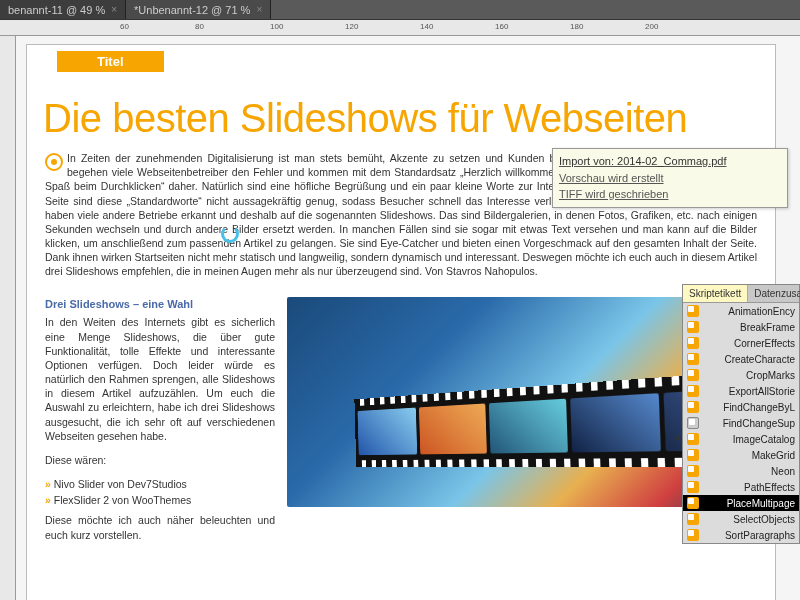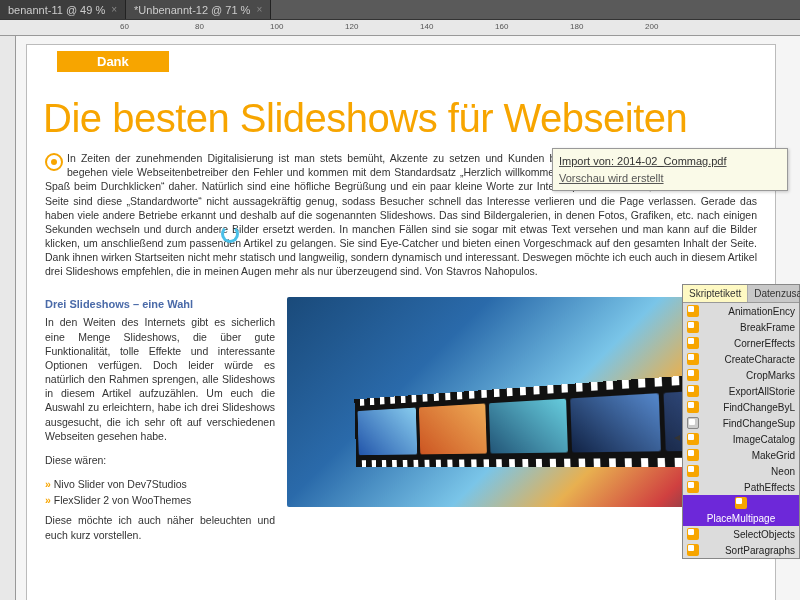--- a/index.html
+++ b/index.html
@@ -39,21 +39,21 @@
   
   .tooltip { position: absolute; top: 148px; left: 552px; width: 236px; background: #fafae8; border: 1px solid #999; font-size: 11px; color: #555; padding: 4px 6px; line-height: 1.5; box-shadow: 1px 1px 3px rgba(0,0,0,.2); z-index: 5; text-decoration: underline; }
   .tooltip .tt-title { color: #333; }
   
   .panel { position: absolute; top: 284px; right: 0; width: 118px; background: #dcdcdc; border: 1px solid #888; font-size: 10px; z-index: 6; }
   .panel-tabs { display: flex; background: #c8c8c8; border-bottom: 1px solid #999; }
   .panel-tab { padding: 3px 6px; font-size: 10px; color: #333; border-right: 1px solid #aaa; }
   .panel-tab.active { background: #fef9c3; }
   .panel-list { max-height: 290px; overflow: hidden; }
   .panel-item { display: flex; align-items: center; gap: 4px; padding: 2px 4px; color: #222; cursor: pointer; justify-content: space-between; }
-  .panel-item.selected { background: #6d28d9; color: #fff; flex-direction: column; }
+  .panel-item.selected { background: #000000; color: #fff; }
   .panel-icon { width: 12px; height: 12px; background: #f7a500; border-radius: 2px; position: relative; flex-shrink: 0; }
   .panel-icon.folder { background: #ccc; border: 1px solid #888; }
   .panel-icon::after { content: ''; position: absolute; width: 6px; height: 6px; background: #fff; border-radius: 1px; top: 1px; left: 1px; }
   .arrow-left { position: absolute; right: 120px; top: 430px; color: #333; font-size: 12px; z-index: 7; }
 </style>
 </head>
 <body>
 
 <div class="tabbar">
   <div class="tab">
@@ -74,21 +74,21 @@
   <span class="tick" style="left:420px">140</span>
   <span class="tick" style="left:495px">160</span>
   <span class="tick" style="left:570px">180</span>
   <span class="tick" style="left:645px">200</span>
 </div>
 
 <div class="workspace">
   <div class="ruler-v"></div>
   <div class="canvas-area">
     <div class="page">
-      <div class="title-bar">Dank</div>
+      <div class="title-bar">Titel</div>
       <h1 class="headline">Die besten Slideshows für Webseiten</h1>
       <div class="body-col">
         <span class="initial-icon"></span>
         <span>In Zeiten der zunehmenden Digitalisierung ist man stets bemüht, Akzente zu setzen und Kunden bzw. User aufmerksam zu machen. Leider begehen viele Webseitenbetreiber den Fehler und kommen mit dem Standardsatz „Herzlich willkommen auf unserer Webseite […] haben Sie viel Spaß beim Durchklicken“ daher. Natürlich sind eine höfliche Begrüßung und ein paar kleine Worte zur Internetpräsenz sinnvoll, aber auf der anderen Seite sind diese „Standardworte“ nicht aussagekräftig genug, sodass Besucher schnell das Interesse verlieren und die Page verlassen. Gerade das haben viele andere Betriebe erkannt und deshalb auf die sogenannten Slideshows. Das sind Bildergalerien, in denen Fotos, Grafiken, etc. nach einigen Sekunden wechseln und durch andere Bilder ersetzt werden. In manchen Fällen sind sie sogar mit etwas Text versehen und man kann auf die Bilder klicken, um anschließend zum passenden Artikel zu gelangen. Sie sind Eye-Catcher und bieten einen Vorgeschmack auf den gesamten Inhalt der Seite. Dank ihnen wirken Startseiten nicht mehr statisch und langweilig, sondern dynamisch und interessant. Deswegen möchte ich euch auch in diesem Artikel drei Slideshows empfehlen, die in meinen Augen mehr als nur überzeugend sind. Von Stavros Nahopulos.</span>
       </div>
       <div class="lower">
         <div class="col-left">
           <div class="sub-h">Drei Slideshows – eine Wahl</div>
           <p>In den Weiten des Internets gibt es sicherlich eine Menge Slideshows, die über gute Funktionalität, tolle Effekte und interessante Optionen verfügen. Doch leider würde es natürlich den Rahmen sprengen, alle Slideshows in diesem Artikel aufzuzählen. Um euch die Auswahl zu erleichtern, habe ich drei Slideshows ausgesucht, die ich sehr oft auf verschiedenen Webseiten gesehen habe.</p>
           <p>Diese wären:</p>
@@ -109,20 +109,21 @@
         </div>
       </div>
       <div class="cursor-spinner"></div>
     </div>
   </div>
 </div>
 
 <div class="tooltip">
   <div class="tt-title">Import von: 2014-02_Commag.pdf</div>
   <div>Vorschau wird erstellt</div>
+  <div>TIFF wird geschrieben</div>
 </div>
 
 <span class="arrow-left">◂</span>
 
 <div class="panel">
   <div class="panel-tabs">
     <div class="panel-tab active">Skriptetikett</div>
     <div class="panel-tab">Datenzusamm</div>
   </div>
   <div class="panel-list" id="panel-list">

